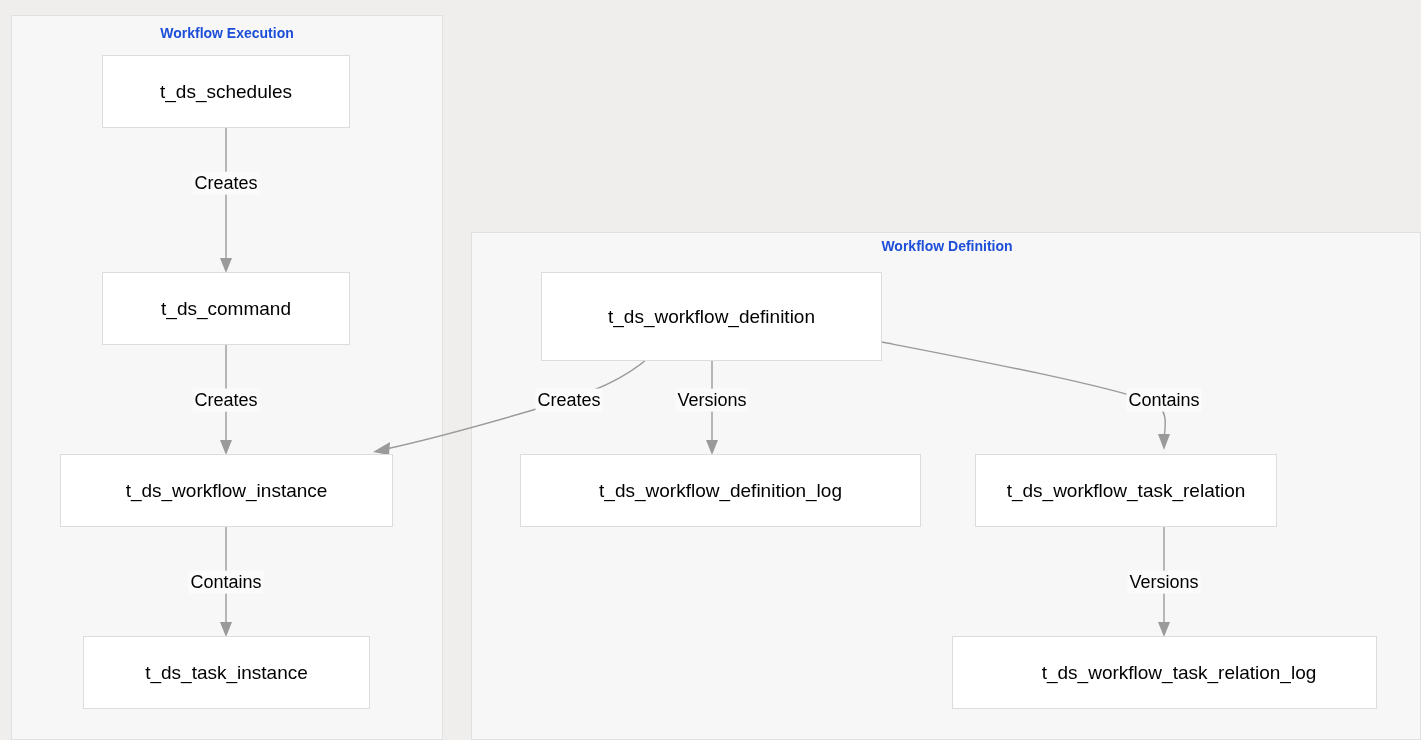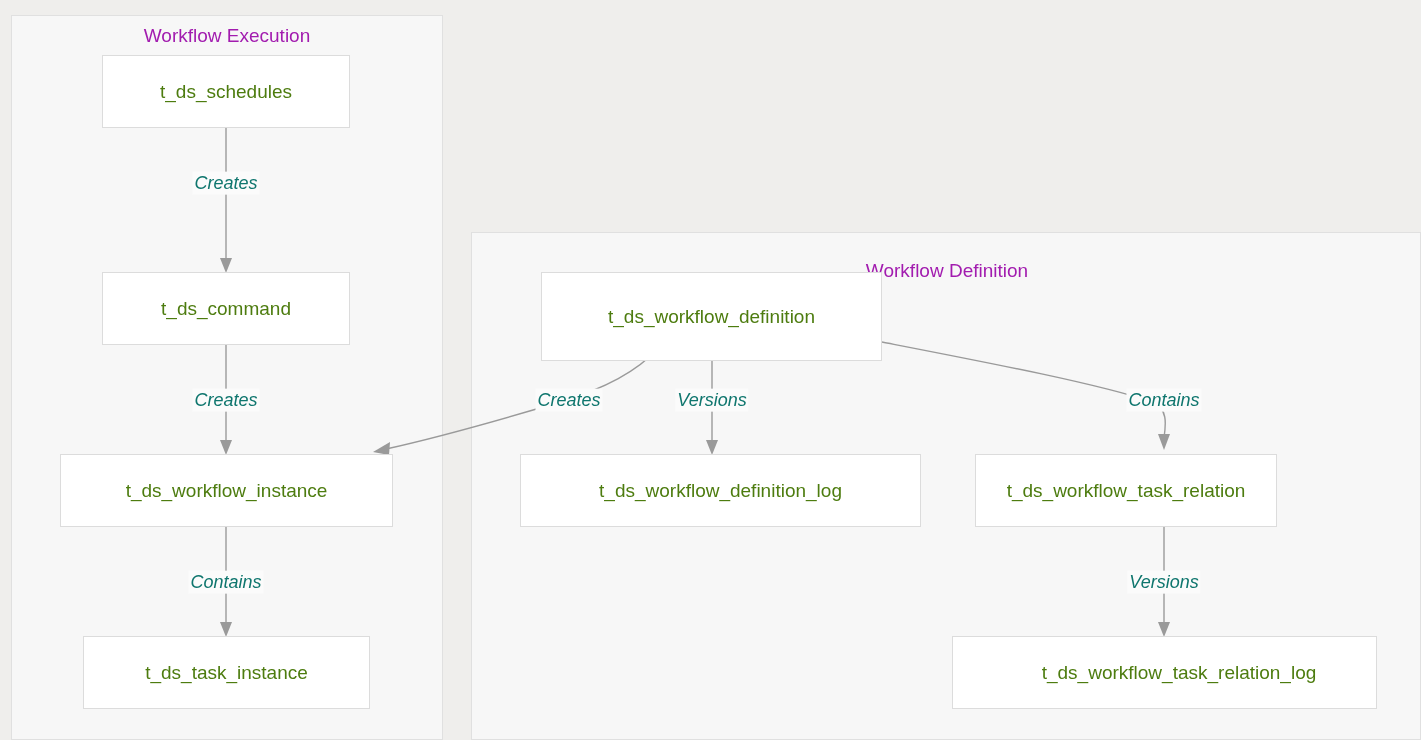--- a/index.html
+++ b/index.html
@@ -16,48 +16,48 @@
     overflow: hidden;
   }
   .subgraph {
     position: absolute;
     background: #f7f7f7;
     border: 1px solid #e0e0e0;
     box-sizing: border-box;
   }
   .subgraph-title {
     position: absolute;
-    font-size: 19px;
-    color: #a21caf;
+    font-size: 14px;
+    color: #1d4ed8;
     white-space: nowrap;
     transform: translateX(-50%);
     text-align: center;
+    font-weight: bold;
   }
   .node {
     position: absolute;
     background: #ffffff;
     border: 1px solid #dcdcdc;
     box-sizing: border-box;
     display: flex;
     align-items: center;
     justify-content: center;
     font-size: 19px;
-    color: #4d7c0f;
+    color: #000000;
     white-space: nowrap;
   }
   .edge-label {
     position: absolute;
     background: #fbfbfb;
     font-size: 18px;
-    color: #0f766e;
+    color: #000000;
     white-space: nowrap;
     transform: translate(-50%, -50%);
     padding: 1px 2px;
     line-height: 1.15;
-    font-style: italic;
   }
   svg.edges {
     position: absolute;
     left: 0;
     top: 0;
     width: 1421px;
     height: 740px;
     overflow: visible;
     pointer-events: none;
   }
@@ -70,21 +70,21 @@
 </style>
 </head>
 <body>
 
 <div id="canvas">
 
   <div class="subgraph" style="left:11px; top:15px; width:432px; height:725px;"></div>
   <div class="subgraph-title" style="left:227px; top:25px;">Workflow Execution</div>
 
   <div class="subgraph" style="left:471px; top:232px; width:950px; height:508px;"></div>
-  <div class="subgraph-title" style="left:947px; top:260px;">Workflow Definition</div>
+  <div class="subgraph-title" style="left:947px; top:238px;">Workflow Definition</div>
 
   <svg class="edges" viewBox="0 0 1421 740">
 
     <g>
       <line x1="226" y1="128" x2="226" y2="264"></line>
       <polygon class="arrowfill" points="226,273 220,258 232,258"></polygon>
     </g>
 
     <g>
       <line x1="226" y1="345" x2="226" y2="446"></line>

